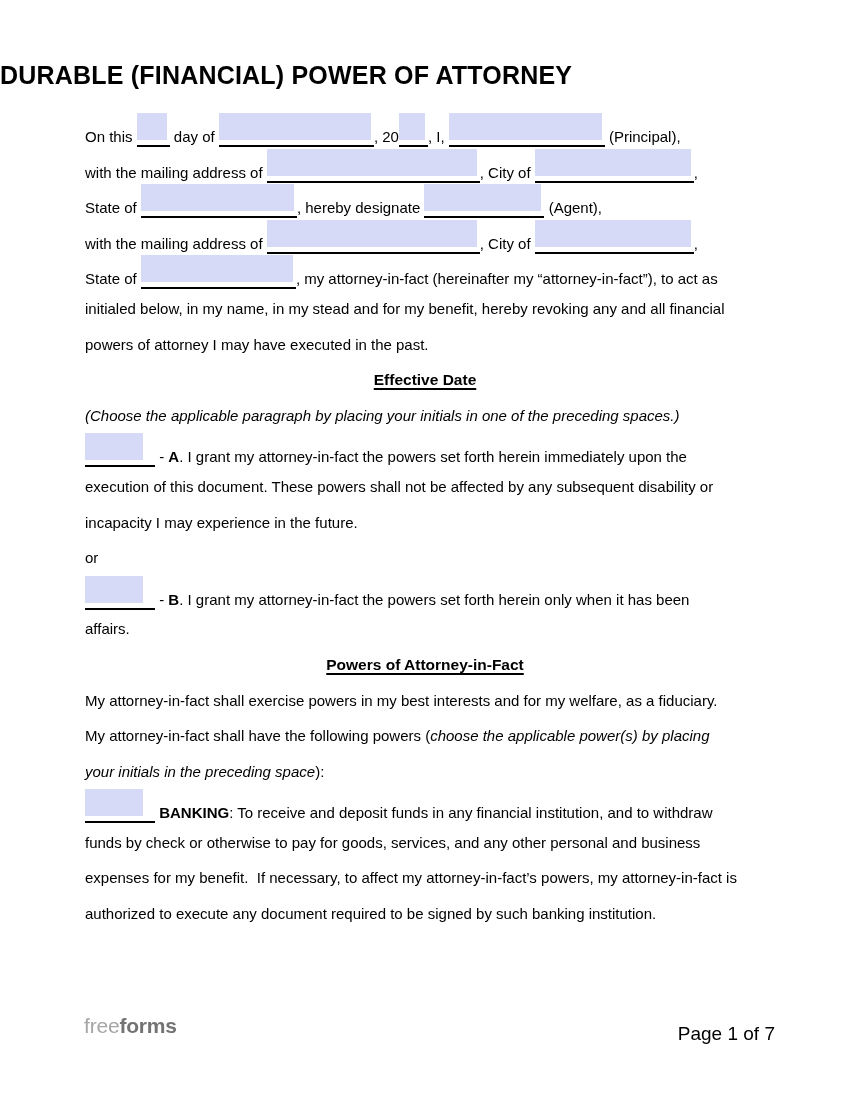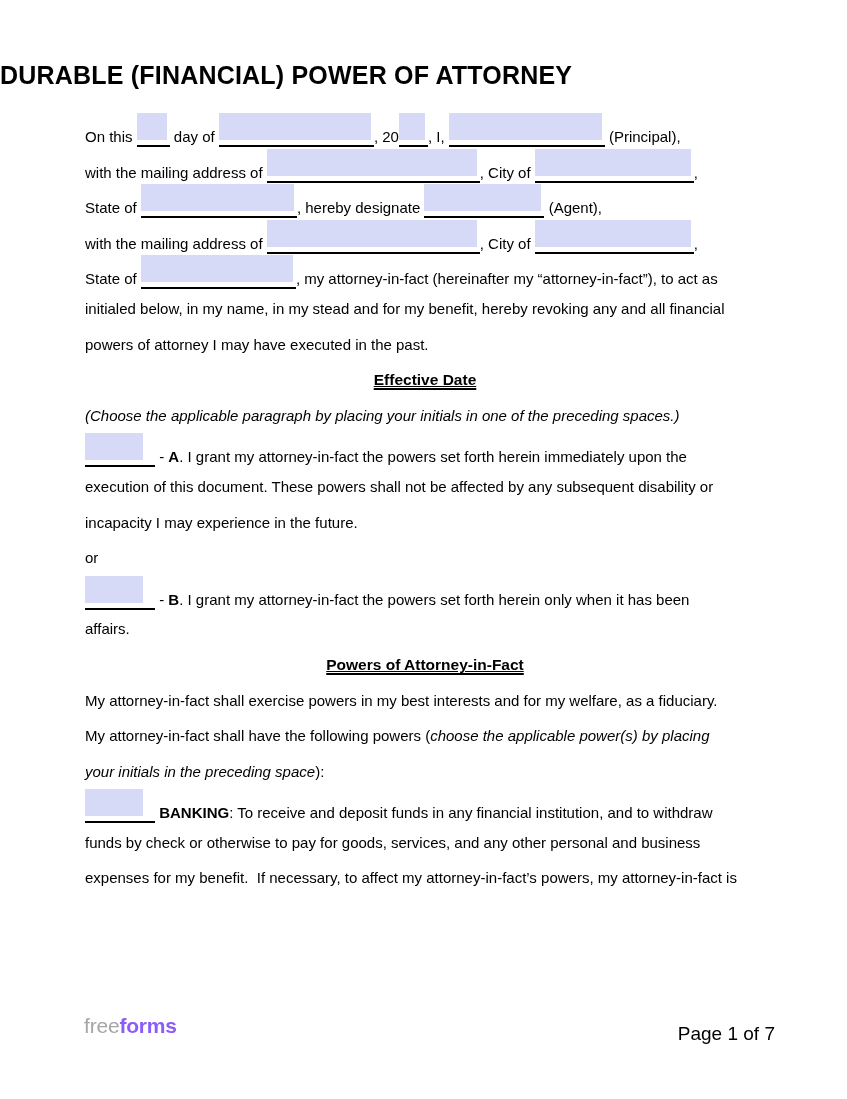--- a/index.html
+++ b/index.html
@@ -29,21 +29,21 @@
     top: 113px;
     left: 85px;
     width: 680px;
   }
   .line {
     height: 35.6px;
     line-height: 35.6px;
     font-size: 15px;
     white-space: pre;
   }
-  .line.heading { text-align: center; text-decoration: underline; }
+  .line.heading { text-align: center; }
   .heading-text {
     font-weight: 700;
     font-size: 15.5px;
     text-decoration: underline;
     text-decoration-thickness: 2px;
     text-underline-offset: 3px;
   }
   .run.bold { font-weight: 700; }
   .run.italic { font-style: italic; }
   .blank {
@@ -96,19 +96,20 @@
       <div class="line"><span class="run">or</span></div>
       <div class="line"><span class="blank" style="width: 70px; background-size: 58px calc(100% - 5px);"></span><span class="run"> - </span><span class="run bold">B</span><span class="run">. I grant my attorney-in-fact the powers set forth herein only when it has been</span></div>
       <div class="line"><span class="run">affairs.</span></div>
       <div class="line heading"><span class="heading-text">Powers of Attorney-in-Fact</span></div>
       <div class="line"><span class="run">My attorney-in-fact shall exercise powers in my best interests and for my welfare, as a fiduciary.</span></div>
       <div class="line"><span class="run">My attorney-in-fact shall have the following powers (</span><span class="run italic">choose the applicable power(s) by placing</span></div>
       <div class="line"><span class="run italic">your initials in the preceding space</span><span class="run">):</span></div>
       <div class="line"><span class="blank" style="width: 70px; background-size: 58px calc(100% - 5px);"></span><span class="run"> </span><span class="run bold">BANKING</span><span class="run">: To receive and deposit funds in any financial institution, and to withdraw</span></div>
       <div class="line"><span class="run">funds by check or otherwise to pay for goods, services, and any other personal and business</span></div>
       <div class="line"><span class="run">expenses for my benefit.  If necessary, to affect my attorney-in-fact’s powers, my attorney-in-fact is</span></div>
+      <div class="line"><span class="run">authorized to execute any document required to be signed by such banking institution.</span></div>
     </div>
 
-  <div class="footer-logo"><span class="logo-free" style="color: rgb(165, 165, 165); text-align: center;">free</span><span class="logo-forms" style="color: #8b5cf6;">forms</span></div>
+  <div class="footer-logo"><span class="logo-free" style="color: rgb(165, 165, 165); text-align: center;">free</span><span class="logo-forms" style="color: #737373;">forms</span></div>
 
   <div class="page-label">Page 1 of 7</div>
 
 </div>
 
 </body></html>

